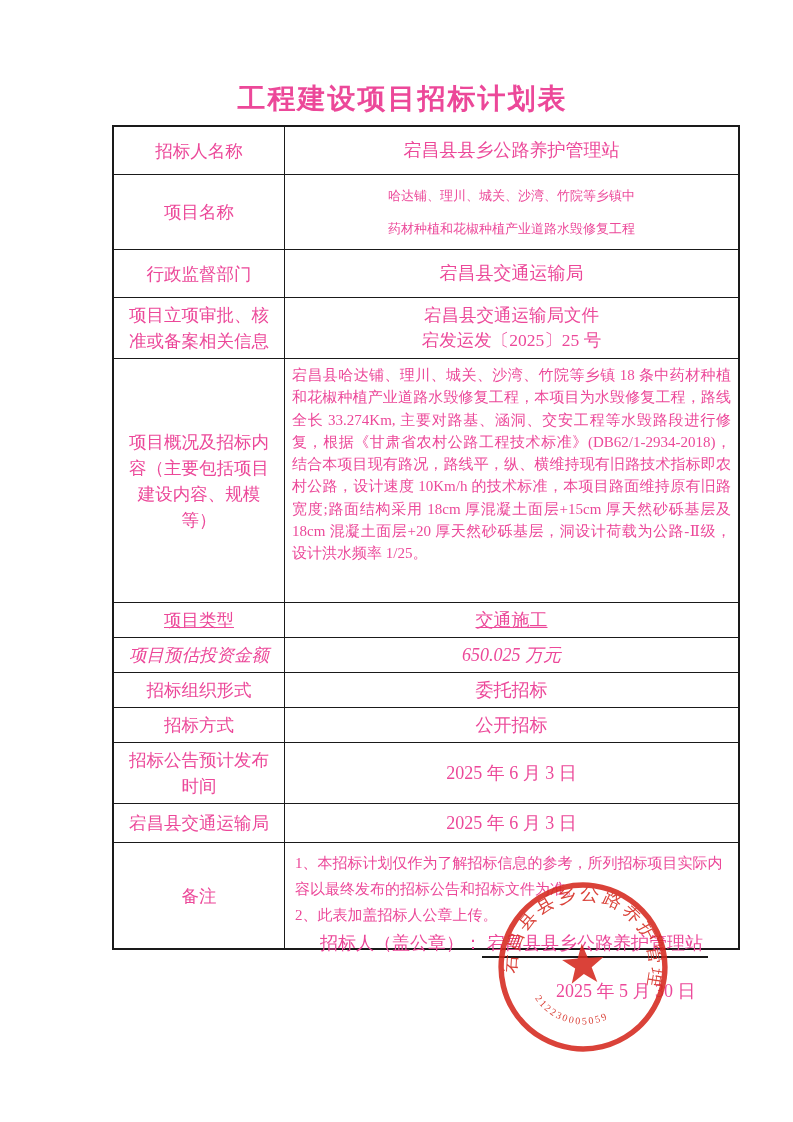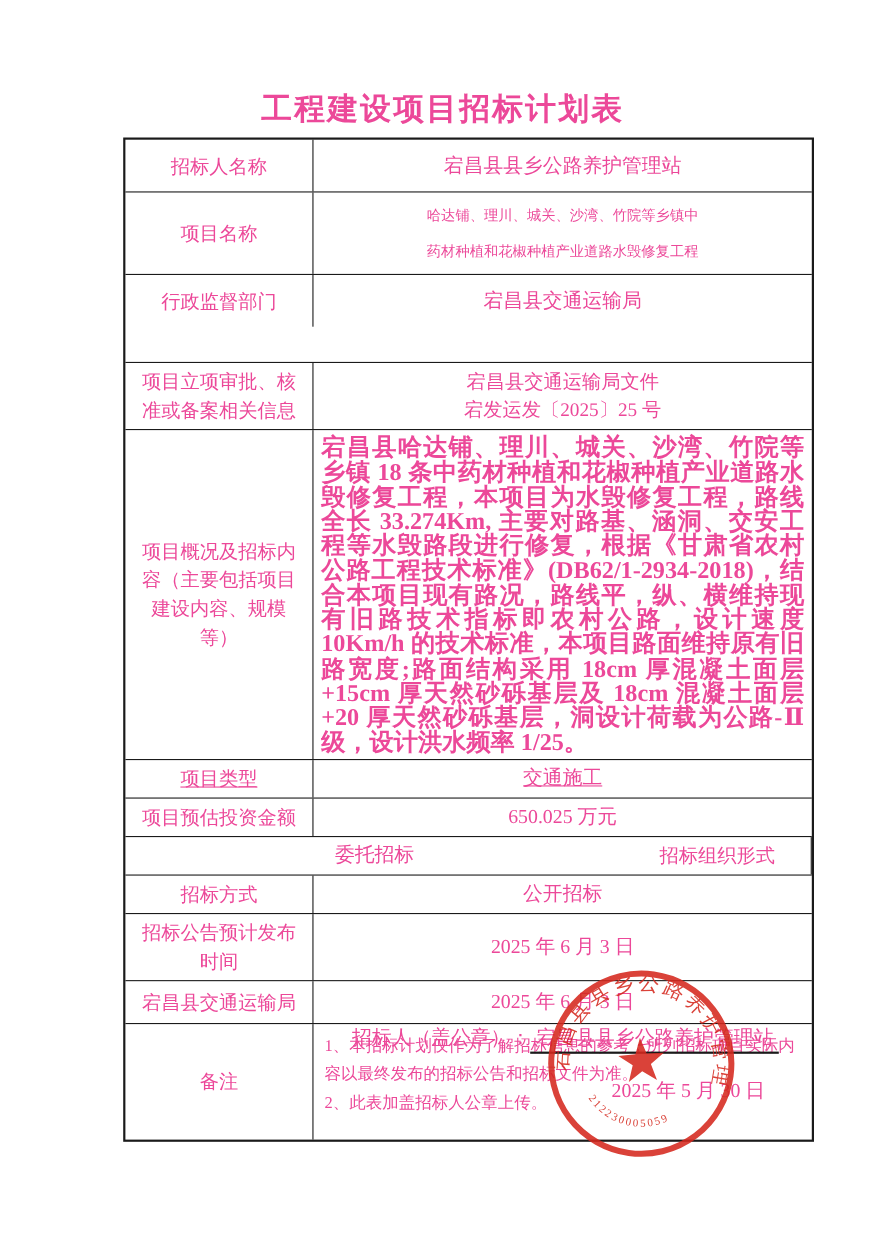--- a/index.html
+++ b/index.html
@@ -37,31 +37,30 @@
     display:flex;align-items:center;justify-content:center;
     text-align:center;
     padding:4px 10px;
     font-size:18px;line-height:25px;
     white-space:pre-line;
   }
   .trow:nth-child(1){min-height:47px;}
   .trow:nth-child(2){min-height:70px;}
   .trow:nth-child(2) .val{line-height:33px;font-size:13px;}
   .trow:nth-child(3){min-height:47px;}
-  .trow:nth-child(4){min-height:55px;margin-top:32px;}
+  .trow:nth-child(4){min-height:55px;}
   .trow:nth-child(4) .val{line-height:25px;font-size:17.5px;}
   .trow:nth-child(5){min-height:243px;}
   .trow:nth-child(5) .val{
     display:block;text-align:justify;
-    font-size:22px;line-height:22.3px;
+    font-size:15px;line-height:22.3px;
     padding:5px 7px 4px 7px;
-    font-weight:bold;
   }
   .trow:nth-child(6){min-height:32px;text-decoration:underline;}
-  .trow:nth-child(7){min-height:33px;}
+  .trow:nth-child(7){min-height:33px;font-style:italic;}
   .trow:nth-child(8){min-height:33px;}
   .trow:nth-child(9){min-height:30px;}
   .trow:nth-child(10){min-height:34px;}
   .trow:nth-child(11){min-height:38px;}
   .trow:nth-child(12){min-height:105px;}
   .trow:nth-child(12) .val{
     display:block;text-align:left;
     font-size:15px;line-height:26px;
     padding:7px 10px 4px 10px;
   }
@@ -122,22 +121,22 @@
     </div>
     <div class="trow">
       <div class="cell lbl">项目类型</div>
       <div class="cell val">交通施工</div>
     </div>
     <div class="trow">
       <div class="cell lbl">项目预估投资金额</div>
       <div class="cell val">650.025 万元</div>
     </div>
     <div class="trow">
+      <div class="cell lbl">招标组织形式</div>
       <div class="cell val">委托招标</div>
-      <div class="cell lbl">招标组织形式</div>
     </div>
     <div class="trow">
       <div class="cell lbl">招标方式</div>
       <div class="cell val">公开招标</div>
     </div>
     <div class="trow">
       <div class="cell lbl">招标公告预计发布时间</div>
       <div class="cell val">2025 年 6 月 3 日</div>
     </div>
     <div class="trow">

